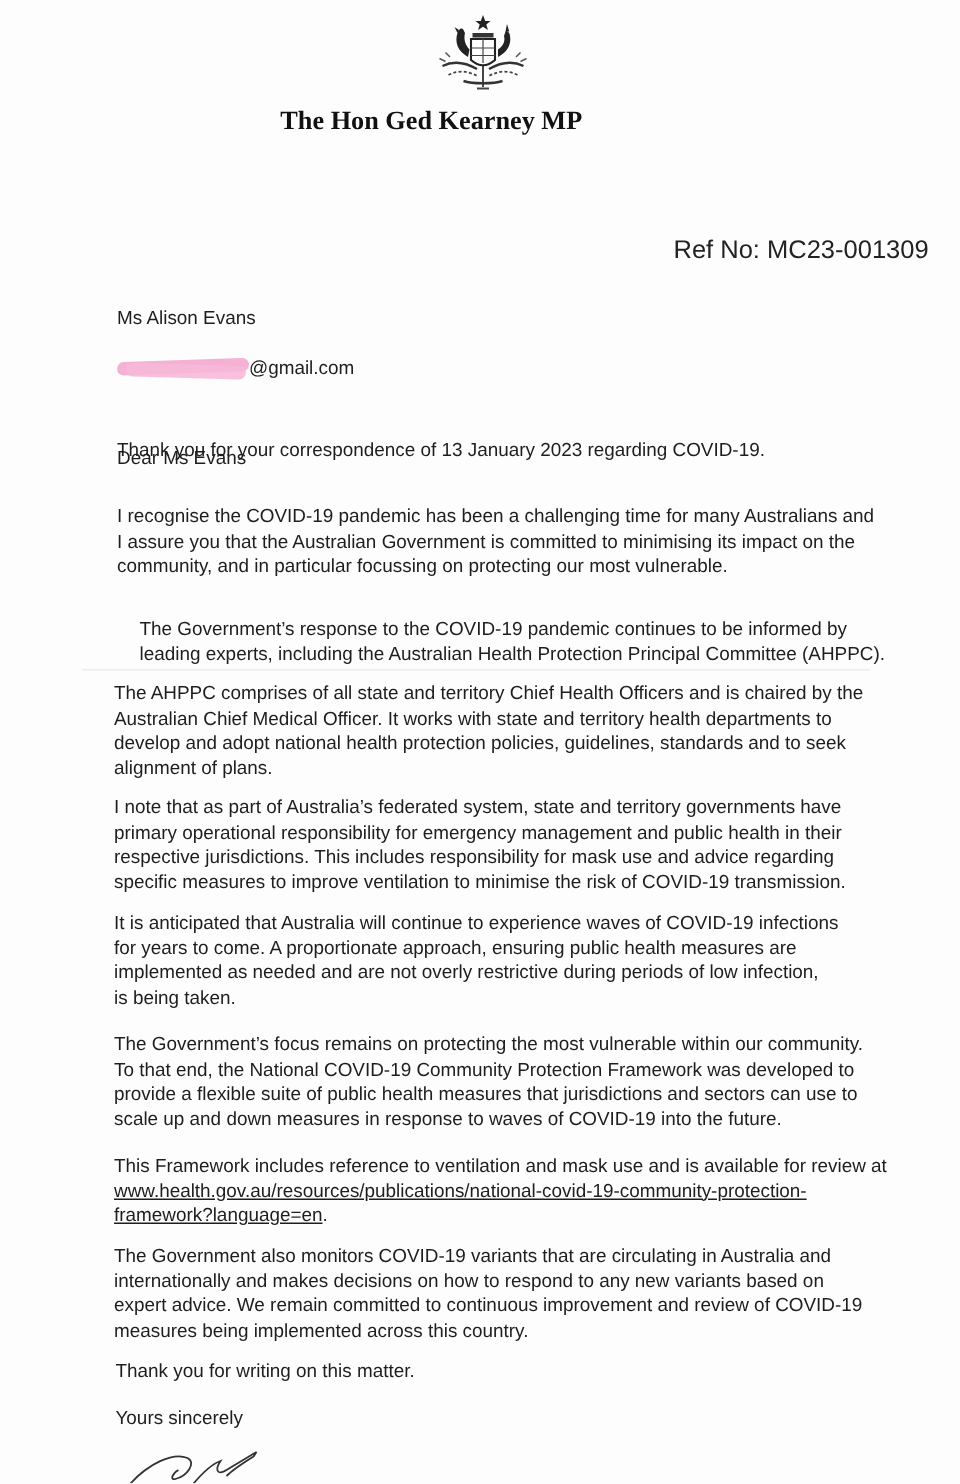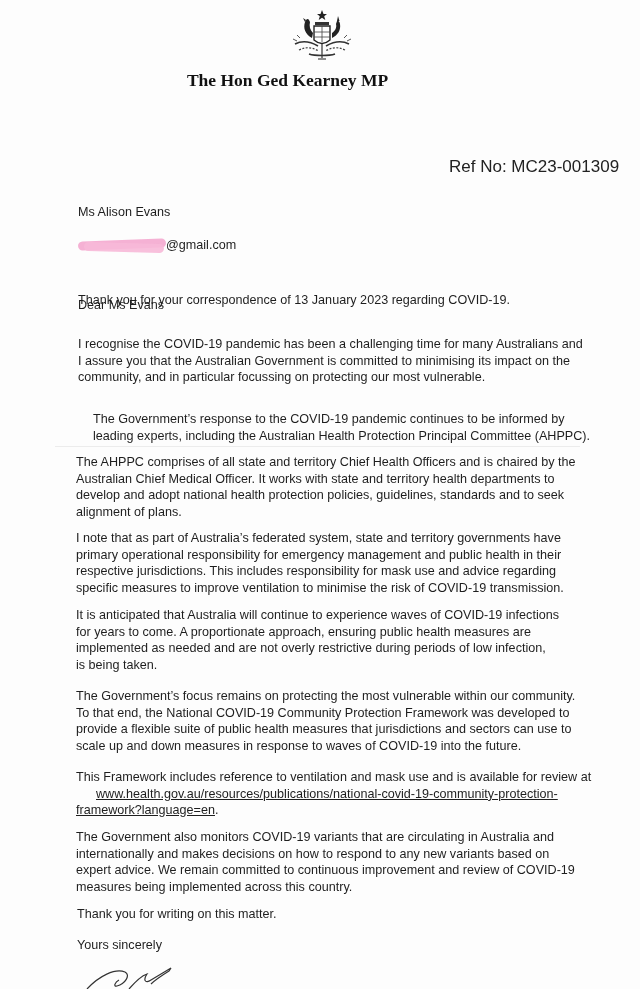--- a/index.html
+++ b/index.html
@@ -35,21 +35,21 @@
   .salutation { left: 78px; top: 262px; margin-top: 35px; }
   .p1 { left: 78px; top: 292px; width: 540px; }
   .p2 { left: 78px; top: 336px; width: 540px; }
   .p3 { left: 78px; top: 411px; width: 540px; margin-left: 15px; }
   .seam { position: absolute; left: 55px; top: 446px; width: 525px; height: 1px; background: #ececec; }
   .p4 { left: 76px; top: 454px; width: 560px; }
   .p5 { left: 76px; top: 530px; width: 560px; }
   .p6 { left: 76px; top: 607px; width: 560px; }
   .p7 { left: 76px; top: 688px; width: 560px; }
   .p8 { left: 76px; top: 769px; width: 560px; }
-  .p8 .link { text-decoration: underline; color: #1e1e1e; margin-left: 20px; }
+  .p8 .link { text-decoration: underline; color: #1e1e1e; }
   .p9 { left: 76px; top: 829px; width: 560px; }
   .thanks { left: 77px; top: 906px; }
   .closing { left: 77px; top: 937px; }
   .signature { position: absolute; left: 85px; top: 962px; width: 120px; height: 27px; }
 </style>
 </head>
 <body>
 
 <div class="page">
 

